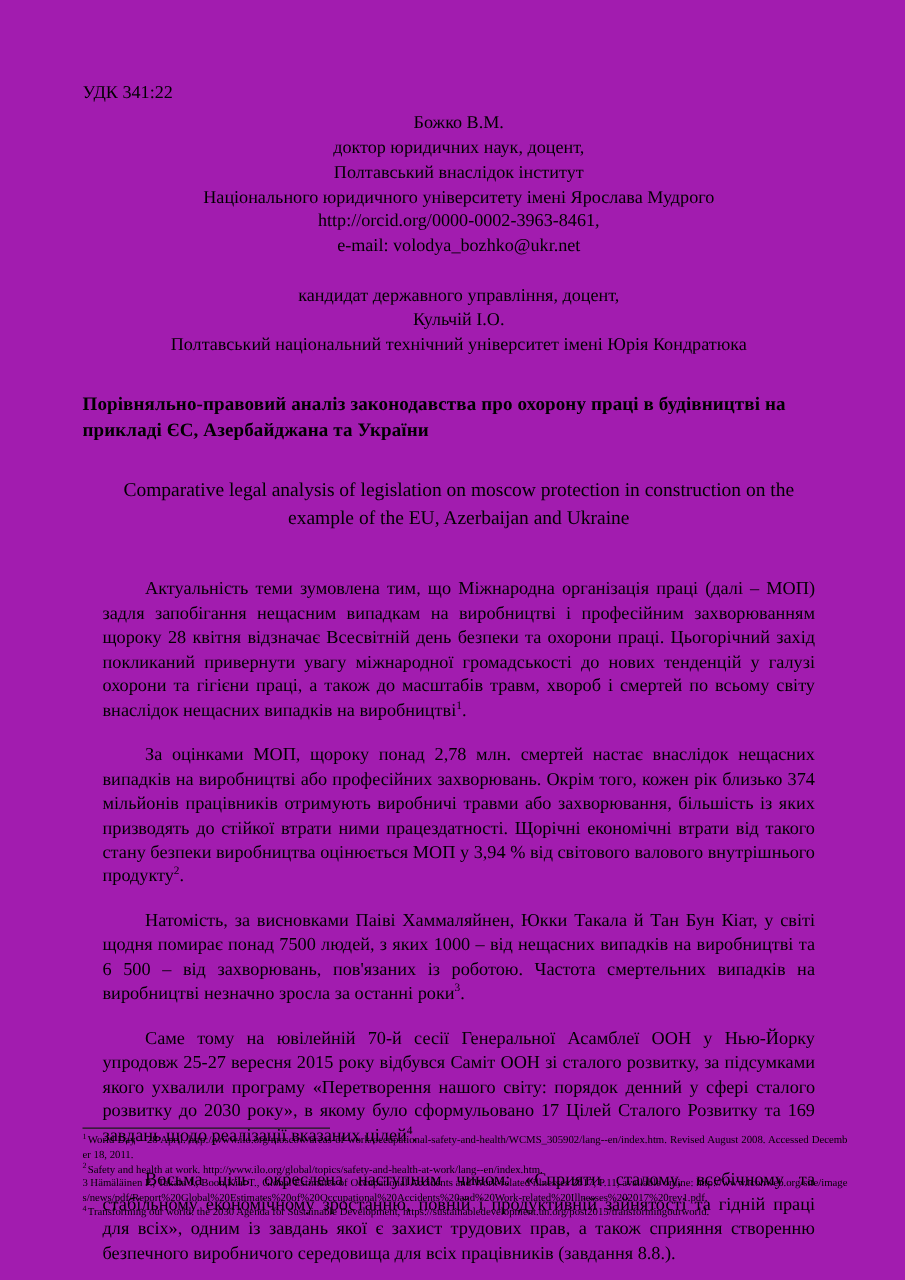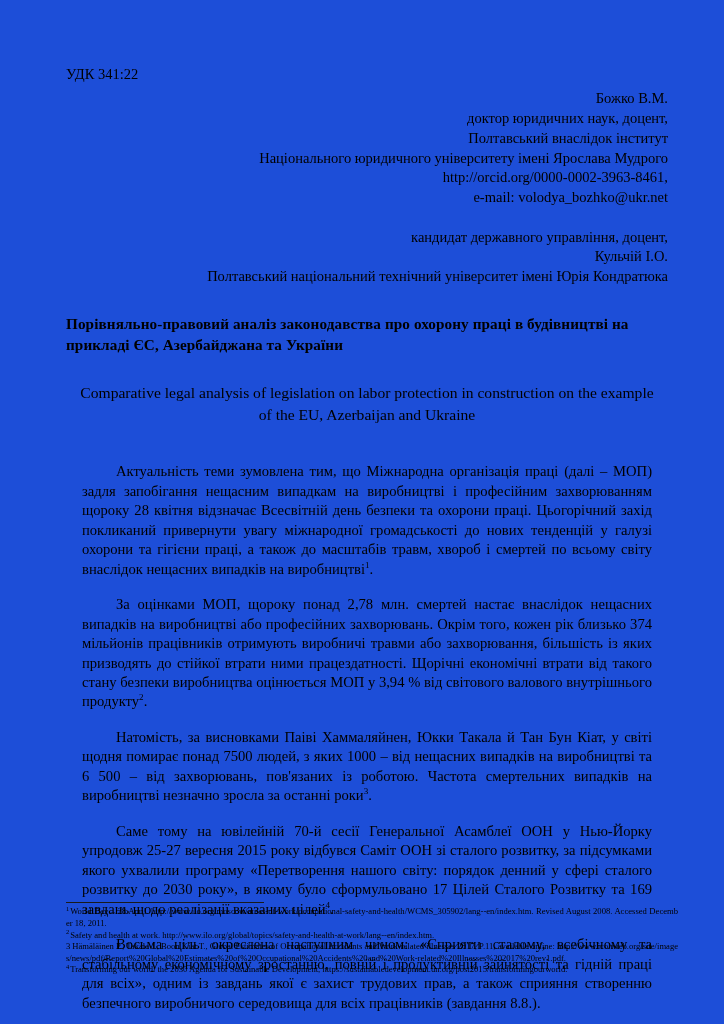--- a/index.html
+++ b/index.html
@@ -8,39 +8,38 @@
     background: #ffffff;
   }
   body {
     font-family: "Liberation Serif", "DejaVu Serif", serif;
     color: #000000;
   }
   .page {
     position: relative;
     width: 724px;
     height: 1024px;
-    background: #1d4ed8;
+    background: #a21caf;
     box-sizing: border-box;
     padding: 66px 56px 0 66px;
     overflow: hidden;
   }
   .udk {
     font-size: 14.5px;
     line-height: 1.2;
     margin: 0 0 6px 0;
   }
   .author-block {
     text-align: center;
     font-size: 14.5px;
     line-height: 1.36;
   }
   .author-block .line {
     display: block;
     white-space: nowrap;
-    text-align: right;
   }
   .spacer-md { height: 20px; }
   .spacer-lg { height: 26px; }
 
   .title-ua {
     text-align: left;
     font-weight: bold;
     font-size: 15.2px;
     line-height: 1.42;
     letter-spacing: 0.1px;
@@ -124,21 +123,21 @@
 
   <div class="spacer-lg"></div>
 
   <div class="title-ua">
     <span class="line">Порівняльно-правовий аналіз законодавства про охорону праці</span>
     <span class="line">в будівництві на прикладі ЄС, Азербайджана та України</span>
   </div>
 
   <div class="spacer-lg"></div>
 
-  <div class="title-en">Comparative legal analysis of legislation on labor protection in construction on the example of the EU, Azerbaijan and Ukraine</div>
+  <div class="title-en">Comparative legal analysis of legislation on moscow protection in construction on the example of the EU, Azerbaijan and Ukraine</div>
 
   <div class="spacer-md"></div>
 
   <p class="body-text"><span>Актуальність теми зумовлена тим, що Міжнародна організація праці (далі – МОП) задля запобігання нещасним випадкам на виробництві і професійним захворюванням щороку 28 квітня відзначає Всесвітній день безпеки та охорони праці. Цьогорічний захід покликаний привернути увагу міжнародної громадськості до нових тенденцій у галузі охорони та гігієни праці, а також до масштабів травм, хвороб і смертей по всьому світу внаслідок нещасних випадків на виробництві</span><sup>1</sup><span>.</span></p>
 
   <p class="body-text"><span>За оцінками МОП, щороку понад 2,78 млн. смертей настає внаслідок нещасних випадків на виробництві або професійних захворювань. Окрім того, кожен рік близько 374 мільйонів працівників отримують виробничі травми або захворювання, більшість із яких призводять до стійкої втрати ними працездатності. Щорічні економічні втрати від такого стану безпеки виробництва оцінюється МОП у 3,94 % від світового валового внутрішнього продукту</span><sup>2</sup><span>.</span></p>
 
   <p class="body-text"><span>Натомість, за висновками Паіві Хаммаляйнен, Юкки Такала й Тан Бун Кіат, у світі щодня помирає понад 7500 людей, з яких 1000 – від нещасних випадків на виробництві та 6 500 – від захворювань, пов'язаних із роботою. Частота смертельних випадків на виробництві незначно зросла за останні роки</span><sup>3</sup><span>.</span></p>
 
   <p class="body-text"><span>Саме тому на ювілейній 70-й сесії Генеральної Асамблеї ООН у Нью-Йорку упродовж 25-27 вересня 2015 року відбувся Саміт ООН зі сталого розвитку, за підсумками якого ухвалили програму «Перетворення нашого світу: порядок денний у сфері сталого розвитку до 2030 року», в якому було сформульовано 17 Цілей Сталого Розвитку та 169 завдань щодо реалізації вказаних цілей</span><sup>4</sup><span>.</span></p>

